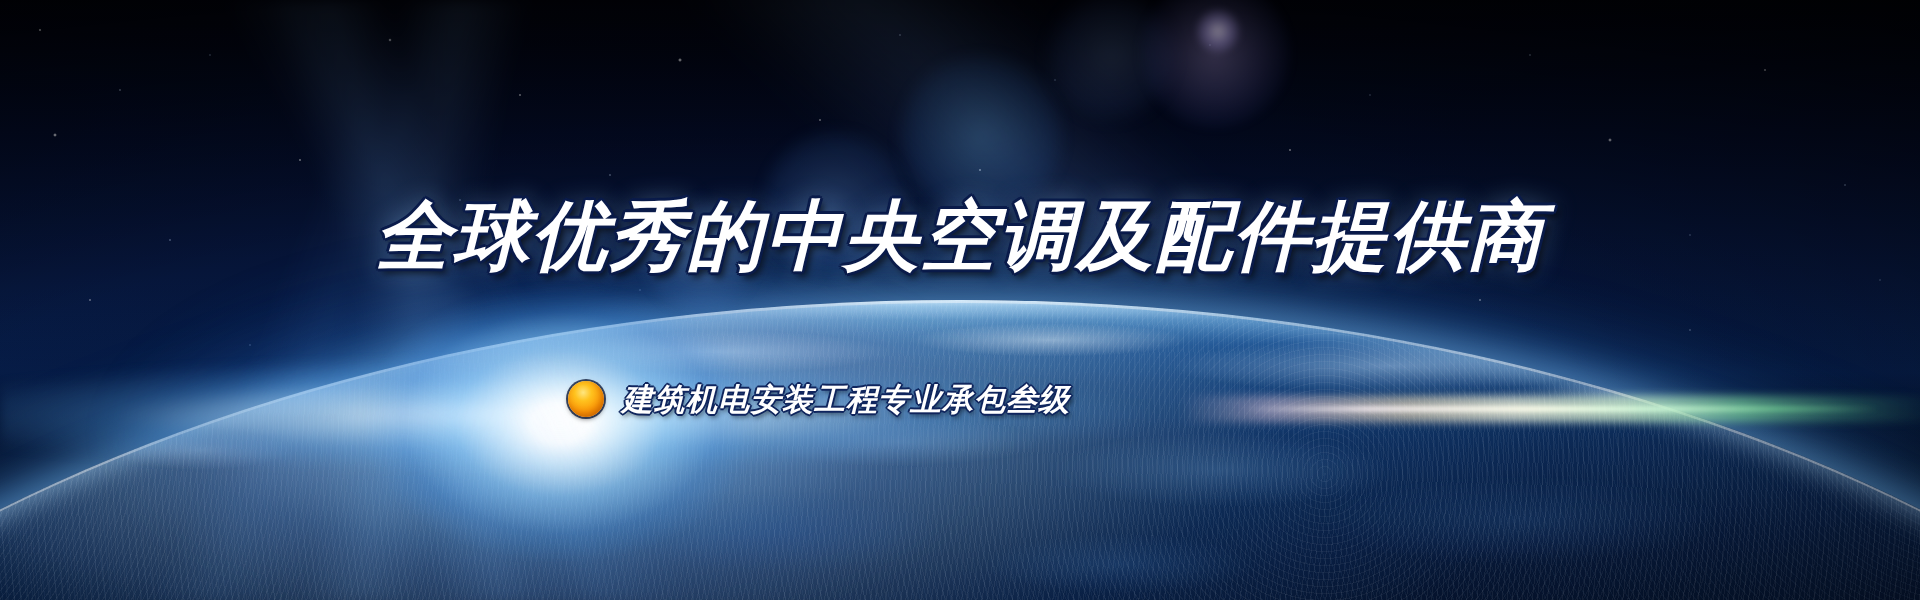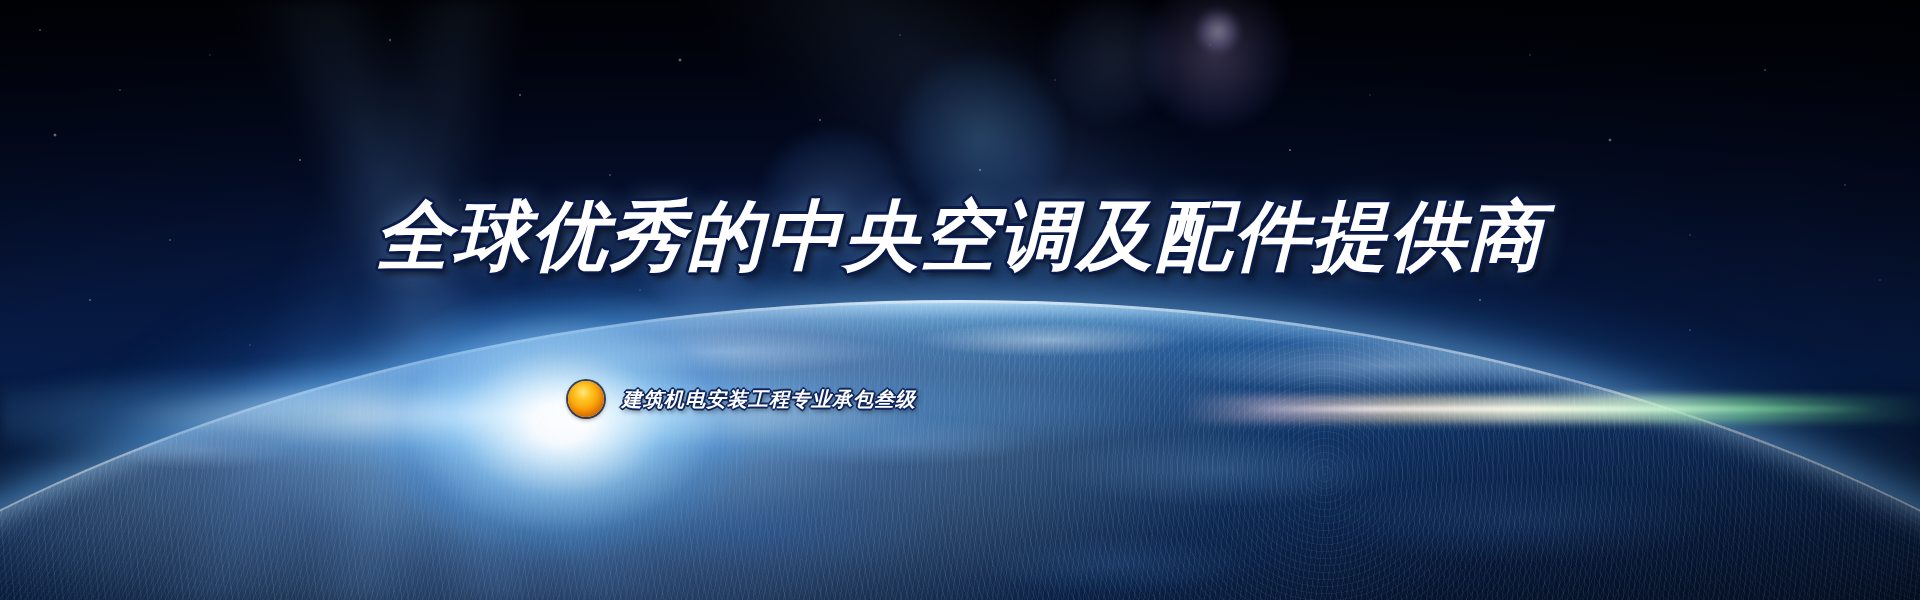--- a/index.html
+++ b/index.html
@@ -213,21 +213,21 @@
   }
 
   #bullets{position:absolute;left:568px;top:378px;}
   .bullet-row{display:flex;align-items:center;margin-bottom:20px;height:42px;}
   .bullet-dot{
     width:36px;height:36px;border-radius:50%;flex:0 0 36px;margin-right:18px;
     background:radial-gradient(circle at 42% 32%, #ffe680 0%, #ffc21e 26%, #fb9405 62%, #e87a00 88%, #c96400 100%);
     box-shadow:0 0 0 2px rgba(18,30,60,.80), 0 2px 5px rgba(0,0,0,.55), inset -2px -3px 6px rgba(160,70,0,.45);
   }
   .bullet-text{
-    font-size:20px;line-height:1;font-weight:700;font-style:italic;
+    font-size:31px;line-height:1;font-weight:700;font-style:italic;
     letter-spacing:1px;color:#ffffff;white-space:nowrap;
     text-shadow:
       -1px -1px 0 #10265e,  1px -1px 0 #10265e,
       -1px  1px 0 #10265e,  1px  1px 0 #10265e,
       -2px  0   0 #10265e,  2px  0   0 #10265e,
        0   -2px 0 #10265e,  0    2px 0 #10265e,
        2px  3px 5px rgba(0,0,0,.62);
   }
 </style>
 </head>

